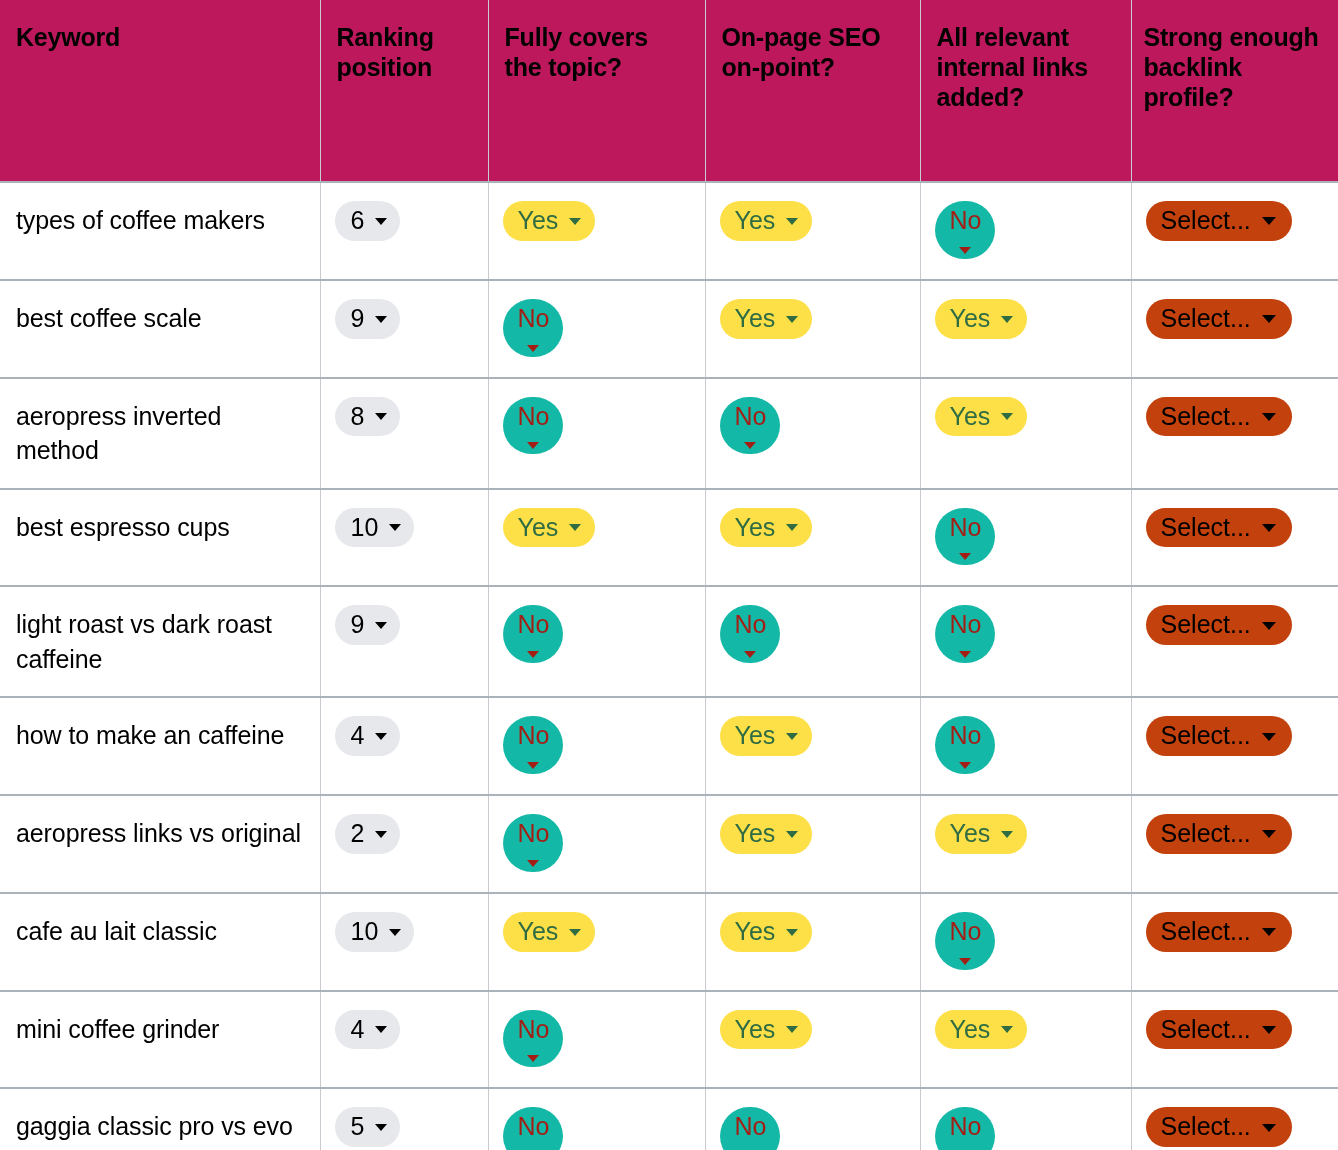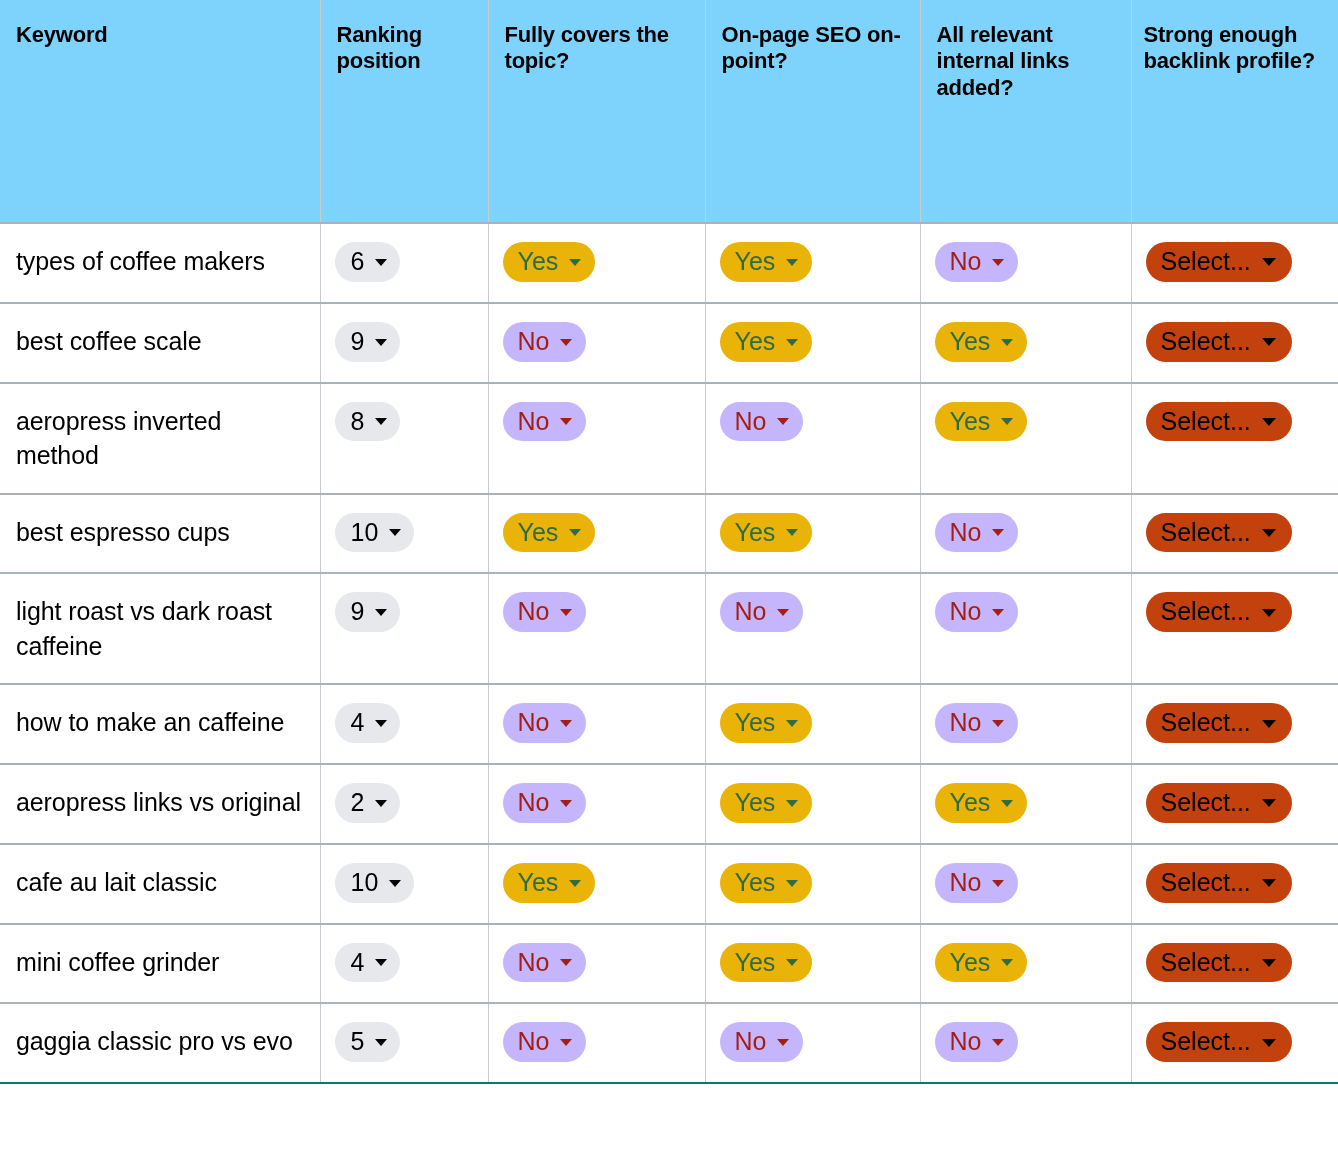--- a/index.html
+++ b/index.html
@@ -29,30 +29,30 @@
   }
 
   table.grid col.c-keyword   { width: 320px; }
   table.grid col.c-rank      { width: 168px; }
   table.grid col.c-covers    { width: 217px; }
   table.grid col.c-seo       { width: 215px; }
   table.grid col.c-links     { width: 211px; }
   table.grid col.c-backlink  { width: 207px; }
 
   thead th {
-    background: #7dd3fc;
+    background: #be185d;
     border-right: 1px solid #c8ccd0;
     border-bottom: 2px solid #aab2ba;
     text-align: left;
     vertical-align: top;
     padding: 22px 14px 18px 16px;
-    font-size: 22px;
+    font-size: 25px;
     font-weight: bold;
     line-height: 1.2;
-    height: 223px;
+    height: 182px;
     box-sizing: border-box;
     letter-spacing: -0.2px;
   }
   thead th:last-child { border-right: none; padding-left: 12px; }
   thead th.first-head { border-left: none; }
 
   tbody td {
     border-right: 1px solid #c8ccd0;
     border-bottom: 2px solid #aab2ba;
     vertical-align: top;
@@ -103,26 +103,27 @@
     flex: 0 0 auto;
     position: relative;
     top: 1px;
   }
 
   .chip.neutral {
     background: #e6e8ec;
     color: #000000;
   }
   .chip.yes {
-    background: #eab308;
+    background: #fde047;
     color: #2f6b43;
   }
   .chip.no {
-    background: #c4b5fd;
+    background: #14b8a6;
     color: #a31f16;
+    flex-direction: column;
   }
   .chip.placeholder {
     background: #c2410c;
     color: #000000;
     padding-right: 16px;
   }
   .chip.placeholder .caret { border-top-color: #000000; }
 
   .chip.rank { padding: 5px 13px 6px 16px; }
   .chip.rank .caret {

